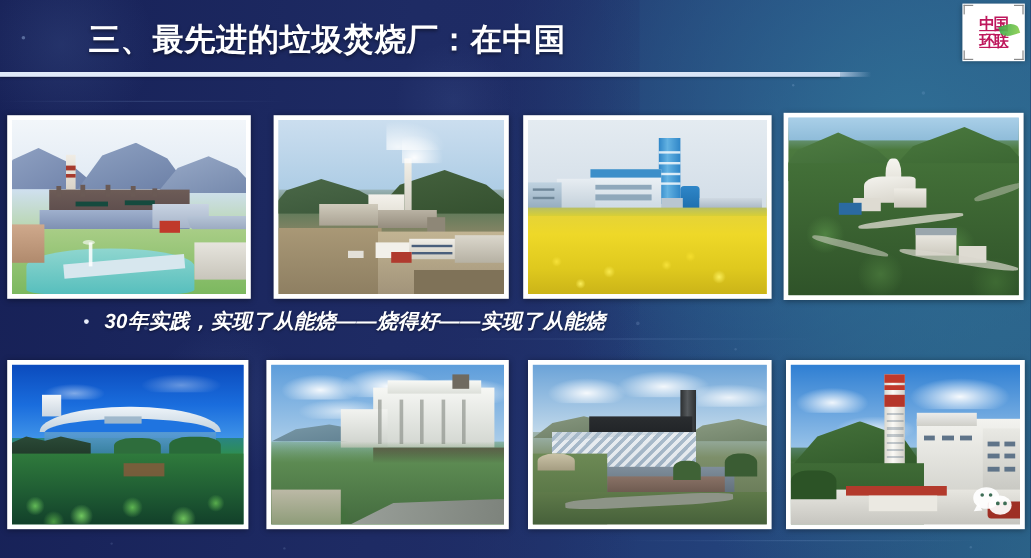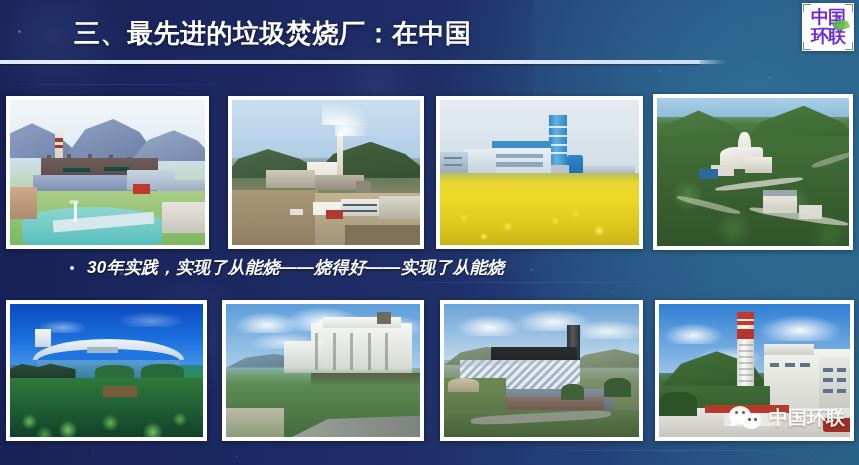--- a/index.html
+++ b/index.html
@@ -102,26 +102,27 @@
   }
   .logo-inner {
     position: absolute;
     left: 3px; top: 2px; right: 3px; bottom: 2px;
     display: flex;
     flex-direction: column;
     align-items: center;
     justify-content: center;
   }
   .logo-line {
-    font-size: 18px;
+    font-size: 13px;
     font-weight: bold;
     line-height: 1.05;
-    color: #6d28d9;
+    color: #be185d;
     letter-spacing: -1px;
     white-space: nowrap;
+    text-decoration: underline;
   }
   .logo-leaf {
     position: absolute;
     right: 5px;
     top: 17px;
     width: 16px;
     height: 10px;
     background: linear-gradient(120deg, #35a94b 0%, #8ccf4f 100%);
     border-radius: 0 60% 0 60%;
     transform: rotate(-18deg);
@@ -511,16 +512,15 @@
   <div class="watermark">
     <span class="wechat-icon">
       <span class="bub b1"></span>
       <span class="tail1"></span>
       <span class="bub b2"></span>
       <span class="eye e1"></span>
       <span class="eye e2"></span>
       <span class="eye e3"></span>
       <span class="eye e4"></span>
     </span>
-    <span class="wm-text">中国环联</span>
   </div>
 
 </div>
 
 </body></html>

